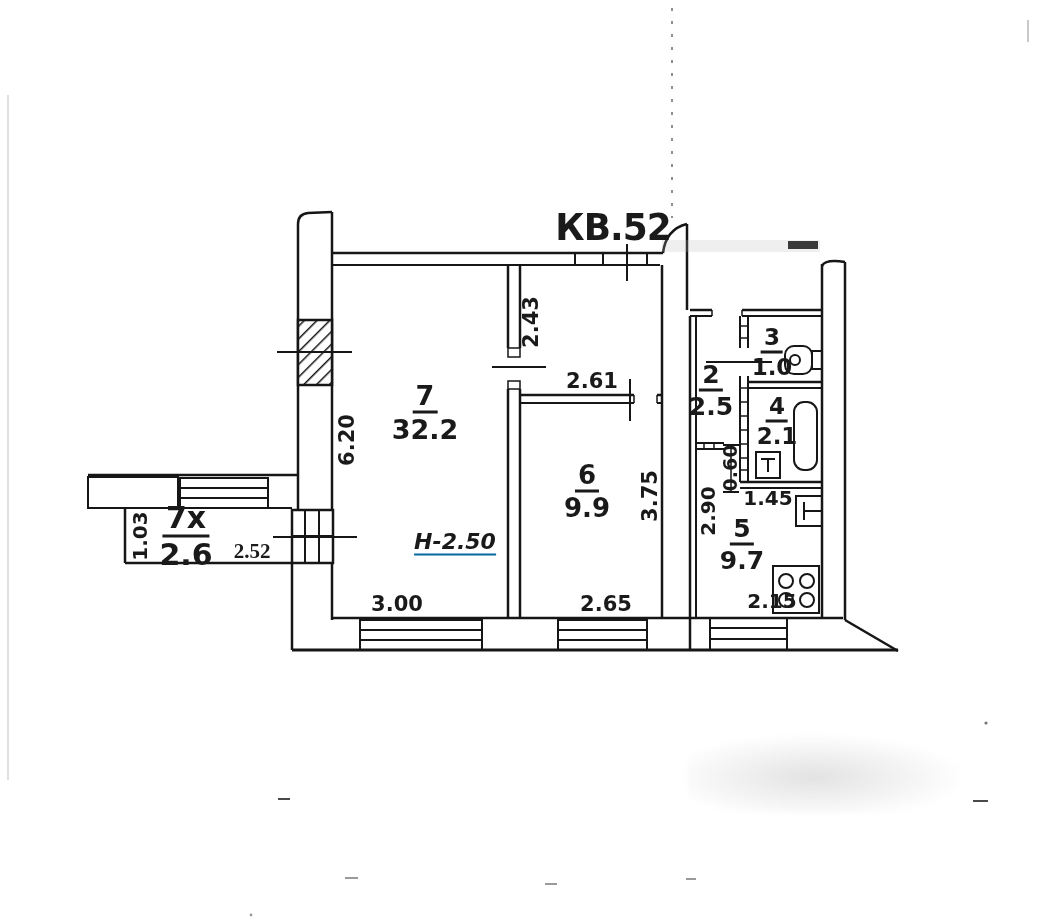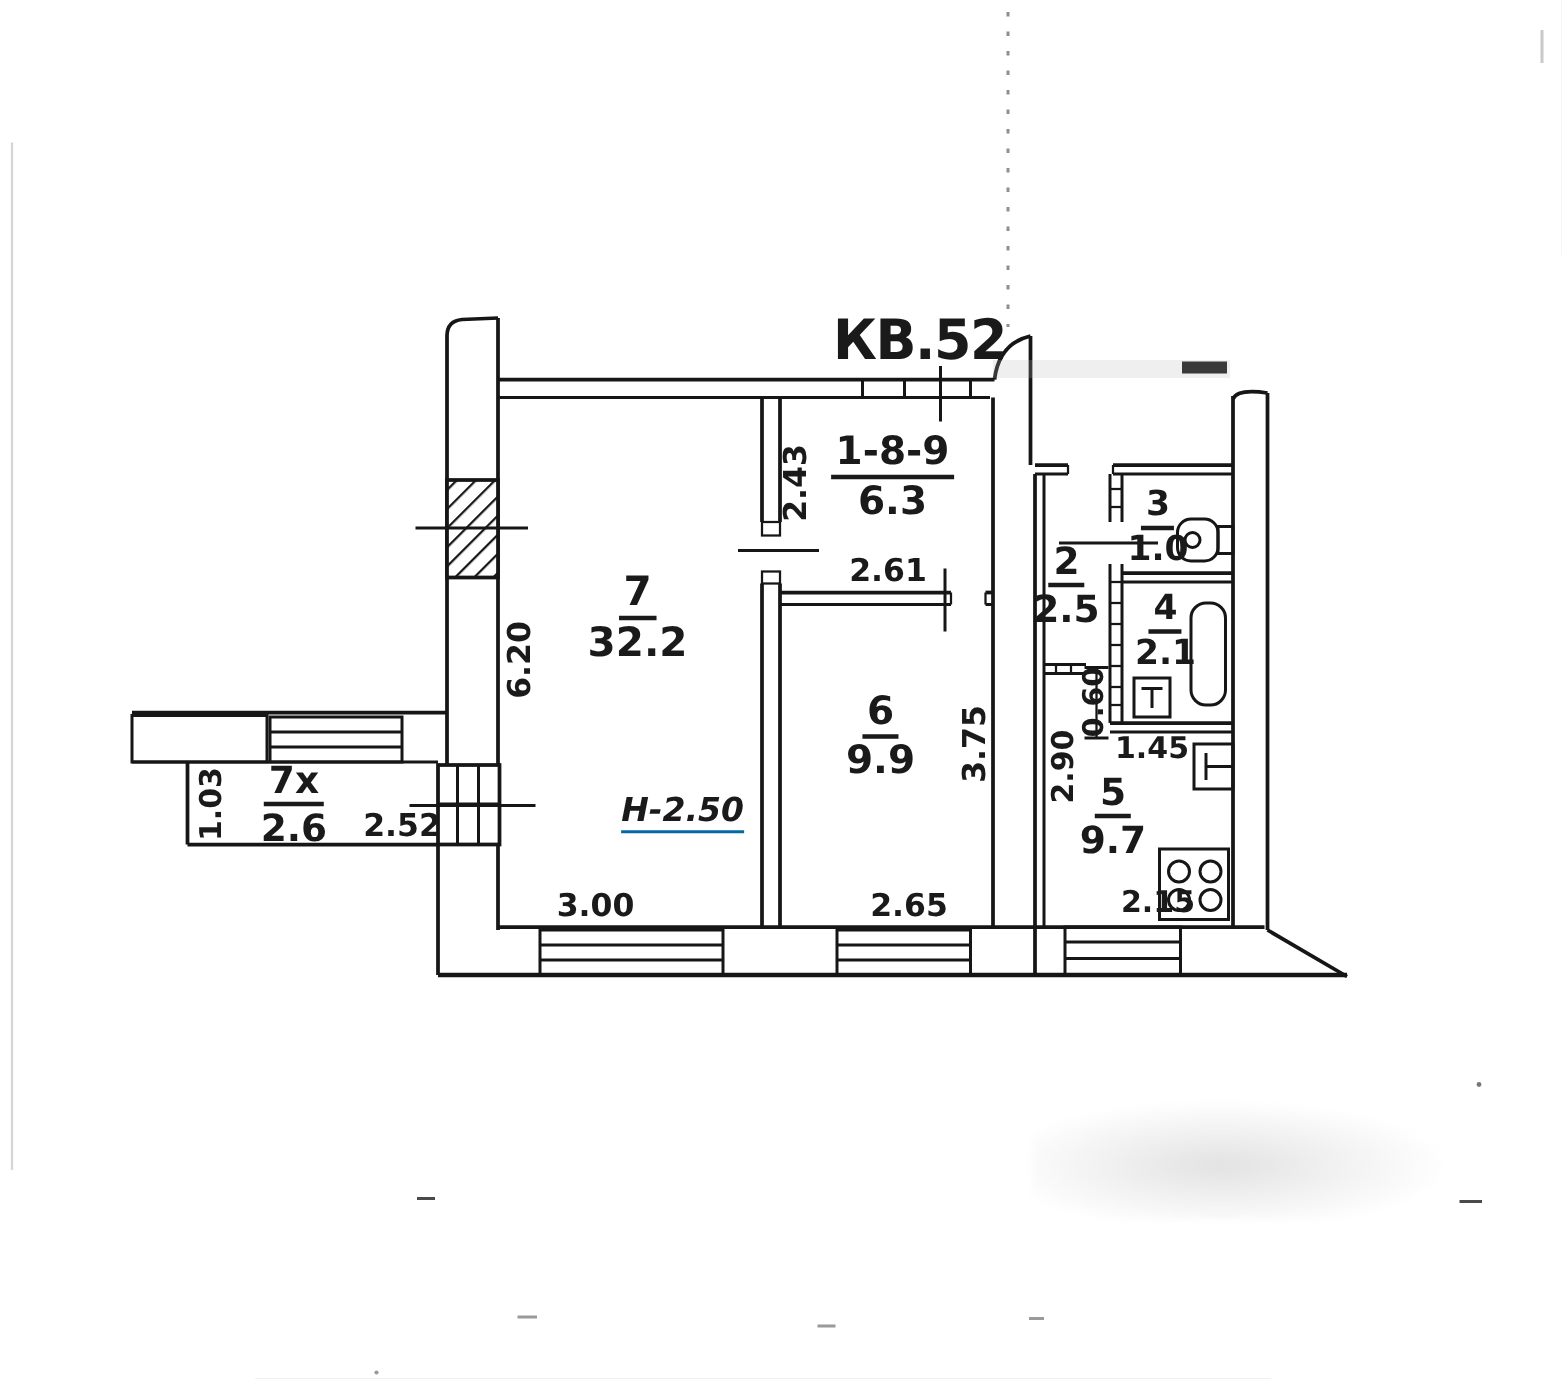--- a/index.html
+++ b/index.html
@@ -207,24 +207,20 @@
 
   <div class="smudge"></div>
 
   <div class="lbl title" style="left:613px;top:227px;">КВ.52</div>
 
   <div class="roomblock" style="left:425px;top:412px;font-size:27px;">
     <span class="room-num">7</span>
     <span>32.2</span>
   </div>
 
-  <div class="roomblock" style="left:595px;top:318px;font-size:26px;">
-    <span class="room-num">1-8-9</span>
-    <span>6.3</span>
-  </div>
 
   <div class="roomblock" style="left:587px;top:491px;font-size:26px;">
     <span class="room-num">6</span>
     <span>9.9</span>
   </div>
 
   <div class="roomblock" style="left:711px;top:390px;font-size:25px;">
     <span class="room-num">2</span>
     <span>2.5</span>
   </div>
@@ -237,33 +233,33 @@
   <div class="roomblock" style="left:777px;top:421px;font-size:23px;">
     <span class="room-num">4</span>
     <span>2.1</span>
   </div>
 
   <div class="roomblock" style="left:742px;top:544px;font-size:25px;">
     <span class="room-num">5</span>
     <span>9.7</span>
   </div>
 
-  <div class="roomblock" style="left:196px;top:536px;font-size:25px;text-align:center;">
+  <div class="roomblock" style="left:186px;top:536px;font-size:30px;text-align:center;">
     <span class="room-num">7х</span>
     <span>2.6</span>
   </div>
 
   <div class="lbl height-note" style="left:455px;top:543px;font-size:22px;">Н-2.50</div>
 
   <div class="lbl dim rot" style="left:347px;top:440px;">6.20</div>
   <div class="lbl dim rot" style="left:531px;top:322px;">2.43</div>
   <div class="lbl dim" style="left:592px;top:381px;text-align:right;">2.61</div>
   <div class="lbl dim rot" style="left:650px;top:496px;">3.75</div>
   <div class="lbl dim" style="left:397px;top:604px;">3.00</div>
   <div class="lbl dim" style="left:606px;top:604px;">2.65</div>
   <div class="lbl dim" style="left:741px;top:601px;font-size:20px;margin-left:31px;">2.15</div>
   <div class="lbl dim rot" style="left:708px;top:511px;font-size:20px;">2.90</div>
   <div class="lbl dim rot" style="left:730px;top:468px;font-size:19px;">0.60</div>
   <div class="lbl dim" style="left:768px;top:498px;font-size:20px;">1.45</div>
   <div class="lbl dim rot" style="left:140px;top:536px;font-size:20px;">1.03</div>
-  <div class="lbl dim" style="left:268px;top:551px;">2.52</div>
+  <div class="lbl dim" style="left:252px;top:551px;font-family:Liberation Serif, serif;">2.52</div>
 
 </div>
 
 </body></html>

